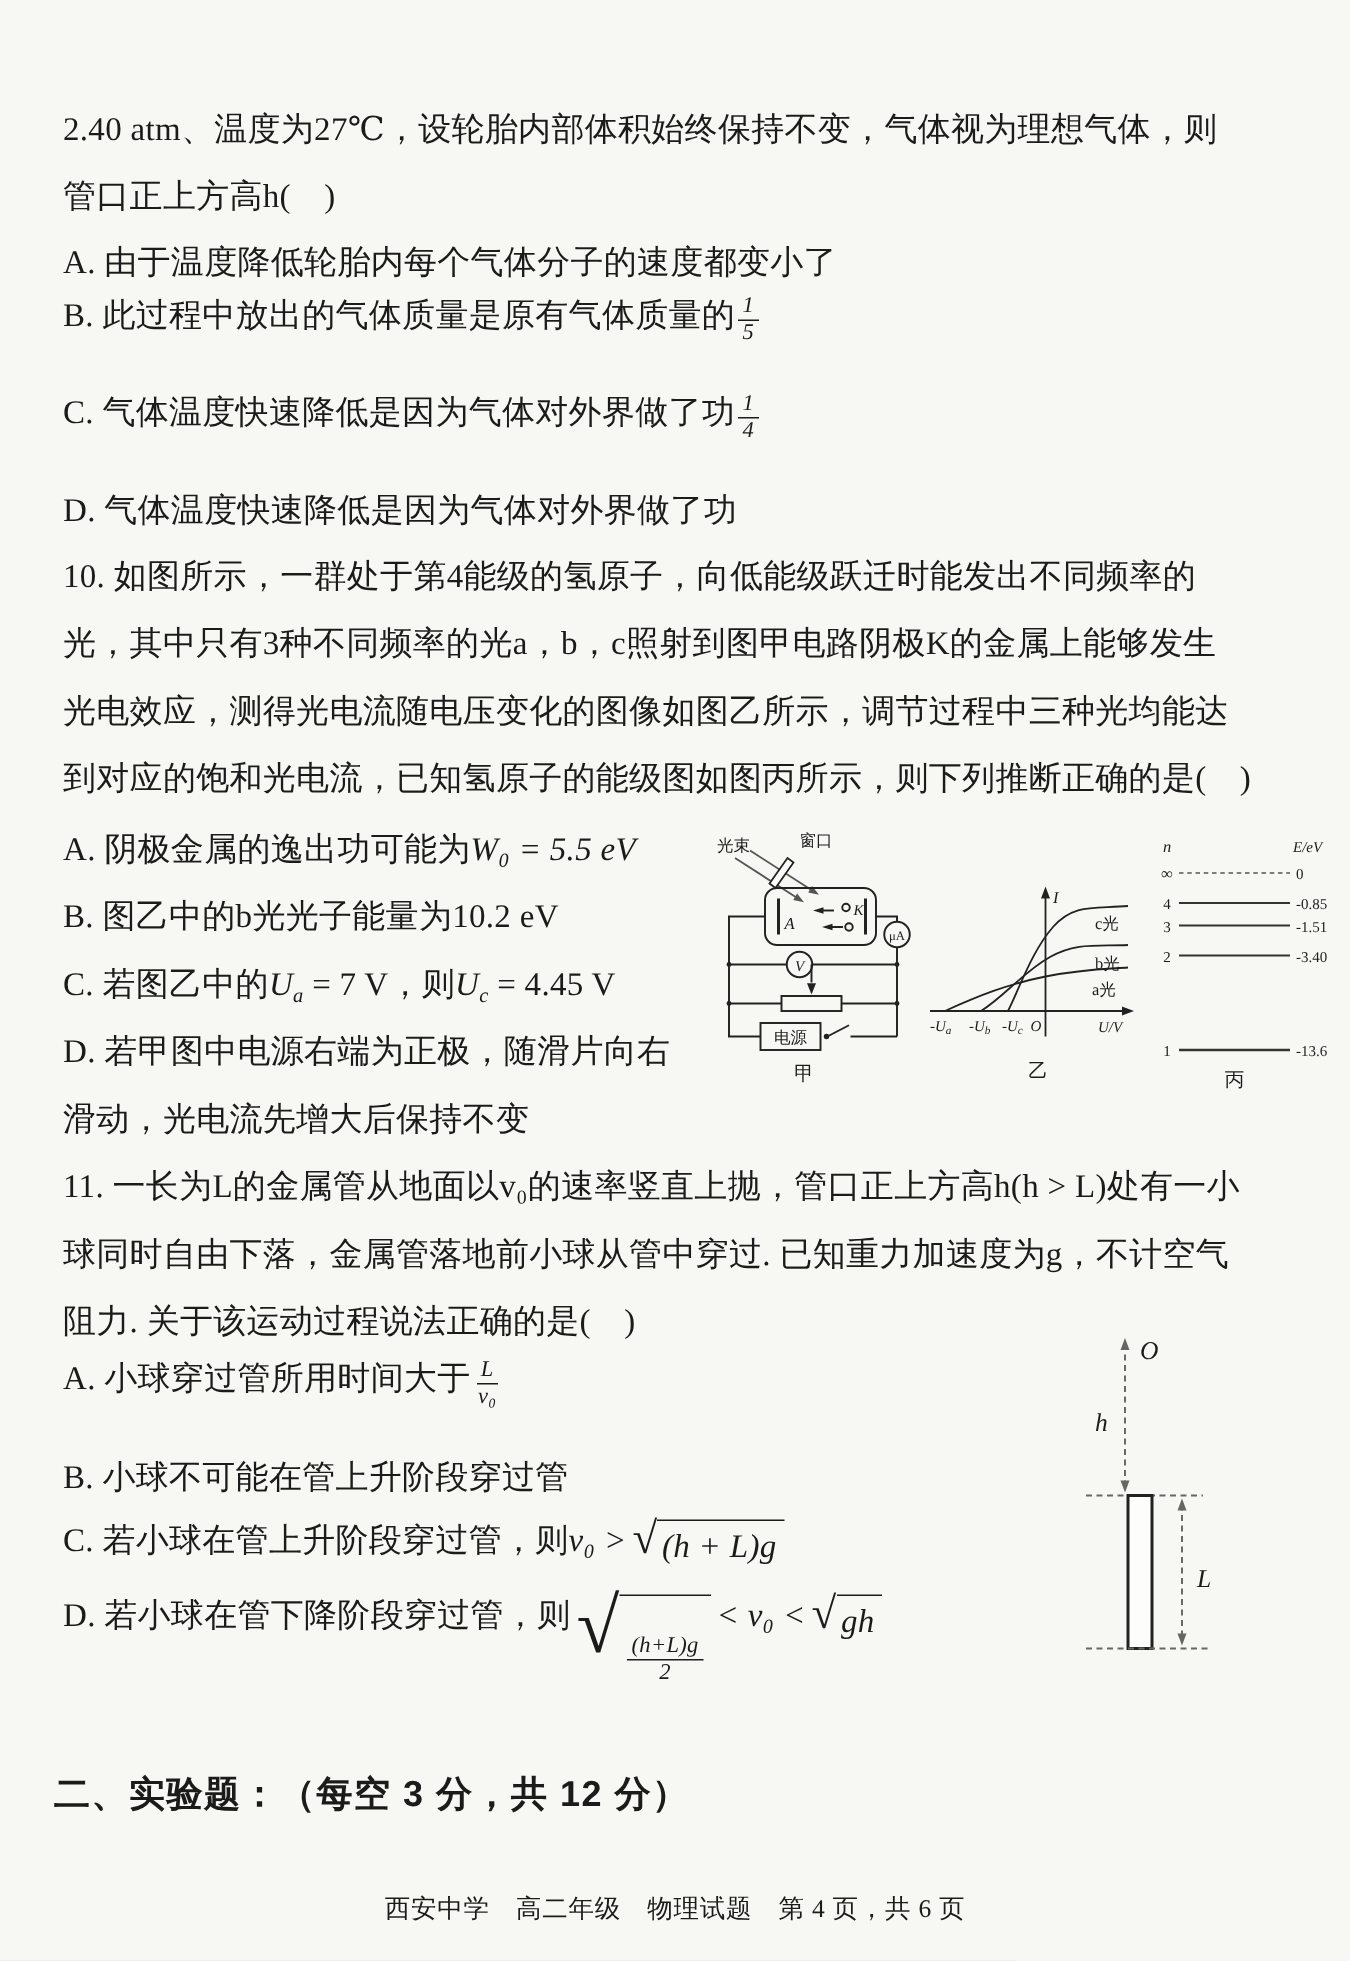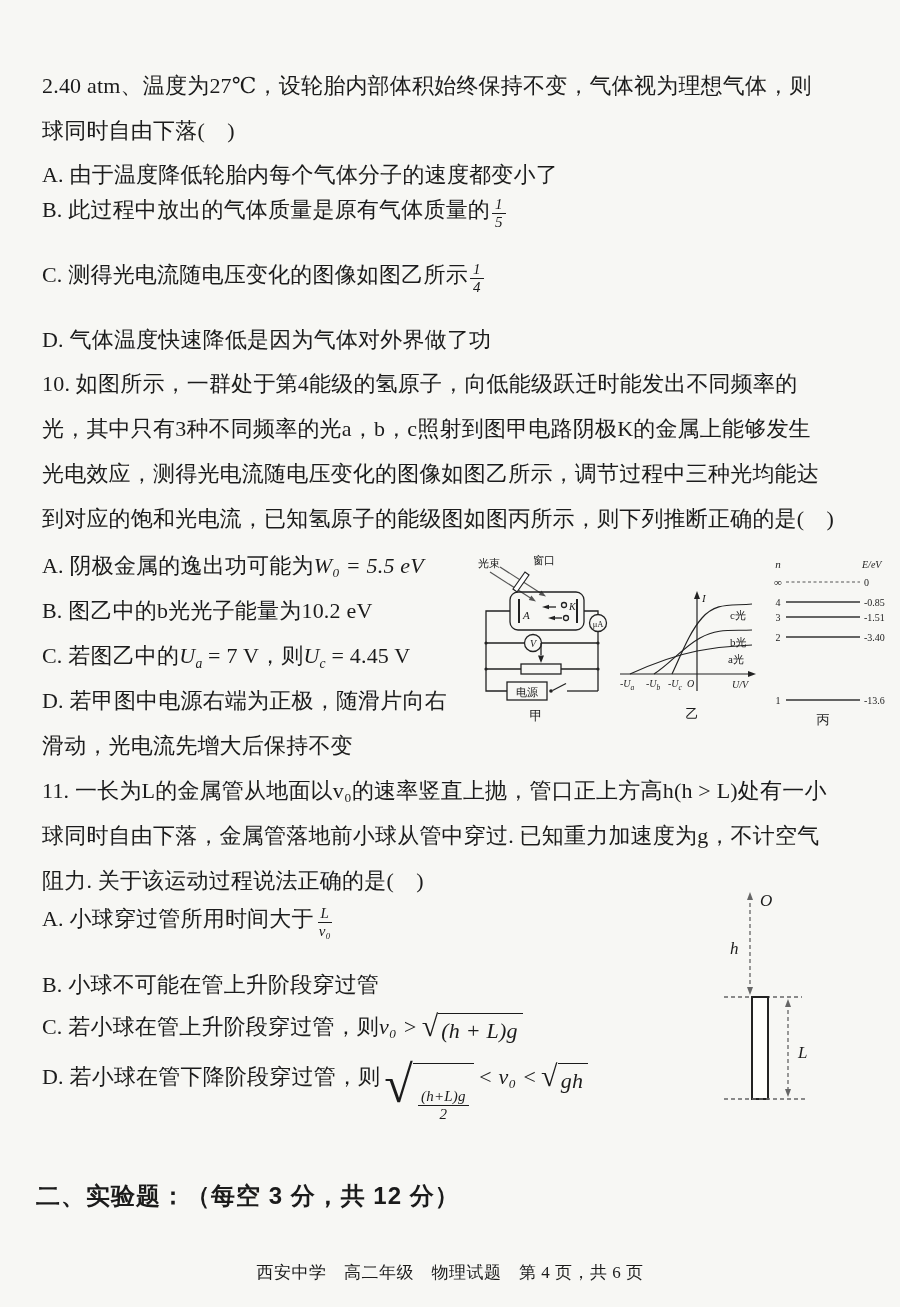--- a/index.html
+++ b/index.html
@@ -36,33 +36,33 @@
   svg text{font-family:"Liberation Serif","DejaVu Serif",serif;fill:#1b1b1b;}
   .wire{stroke:#222;fill:none;stroke-width:1.3;}
   .dash{stroke:#666;fill:none;stroke-width:1.3;stroke-dasharray:4 3;}
 </style>
 </head>
 <body>
 
 <div class="page">
 
   <div class="line" style="top:72px">2.40 atm、温度为27℃，设轮胎内部体积始终保持不变，气体视为理想气体，则</div>
-  <div class="line" style="top:117px">球同时自由下落(　)</div>
+  <div class="line" style="top:117px">管口正上方高h(　)</div>
   <div class="line" style="top:161px">A. 由于温度降低轮胎内每个气体分子的速度都变小了</div>
 
   <div class="line row" style="top:196px;height:52px">
     <span>B. 此过程中放出的气体质量是原有气体质量的</span>
       <span class="frac">
         <span class="num">1</span>
         <span class="den">5</span>
       </span>
   </div>
 
   <div class="line row" style="top:261px;height:52px">
-    <span>C. 测得光电流随电压变化的图像如图乙所示</span>
+    <span>C. 气体温度快速降低是因为气体对外界做了功</span>
       <span class="frac">
         <span class="num">1</span>
         <span class="den">4</span>
       </span>
   </div>
 
   <div class="line" style="top:326px">D. 气体温度快速降低是因为气体对外界做了功</div>
 
   <div class="line" style="top:370px">10. 如图所示，一群处于第4能级的氢原子，向低能级跃迁时能发出不同频率的</div>
   <div class="line" style="top:415px">光，其中只有3种不同频率的光a，b，c照射到图甲电路阴极K的金属上能够发生</div>

